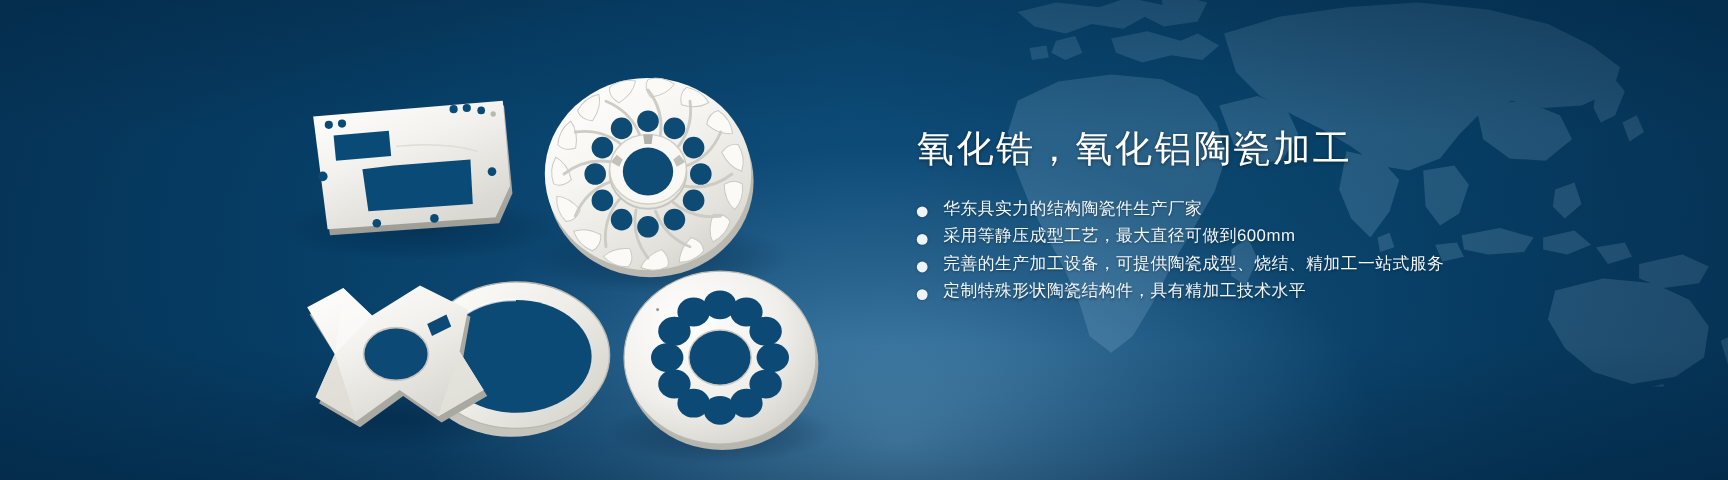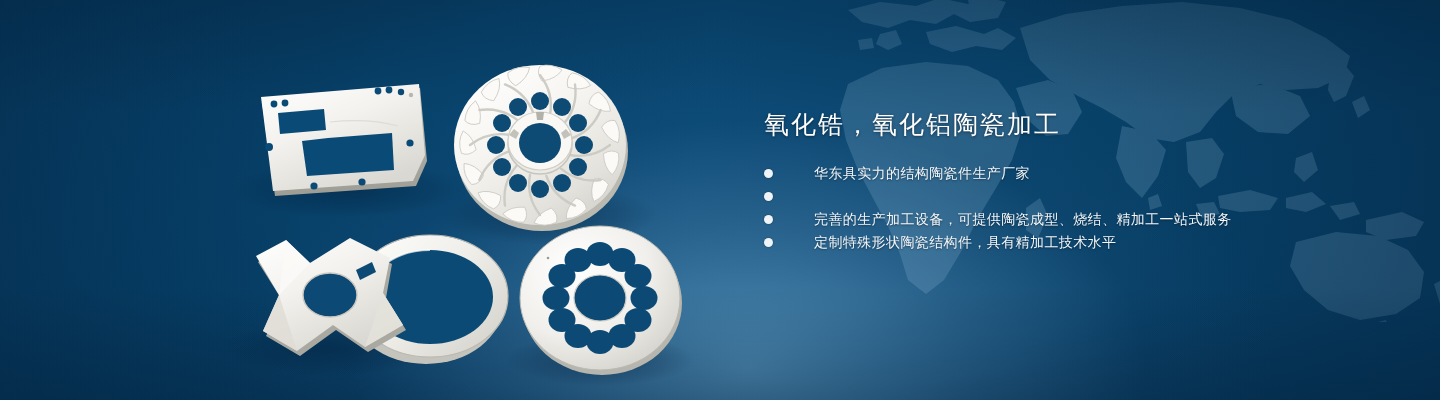--- a/index.html
+++ b/index.html
@@ -61,35 +61,34 @@
 
   
   .textblock {
     position: absolute;
     left: 764px;
     top: 104px;
     width: 620px;
   }
   .headline {
     color: #ffffff;
-    font-size: 25px;
+    font-size: 31px;
     line-height: 40px;
     letter-spacing: 2px;
     font-weight: 400;
     margin: 0 0 22px 0;
     text-shadow: 0 1px 3px rgba(0,0,0,0.45);
     white-space: nowrap;
   }
   .bullets { list-style: none; margin: 0; padding: 0; }
   .bullet {
     display: flex;
-    align-items: center;
+    align-items: flex-end;
     margin-bottom: 8px;
     height: 15px;
-    gap: 28px;
   }
   .dot {
     width: 9px;
     height: 9px;
     border-radius: 50%;
     background: #eef4f8;
     flex: 0 0 9px;
     margin-right: 13px;
     box-shadow: 0 0 2px rgba(0,0,0,0.35);
   }
@@ -349,20 +348,21 @@
 
   <div class="textblock">
     <h1 class="headline">氧化锆，氧化铝陶瓷加工</h1>
     <ul class="bullets">
       <li class="bullet">
         <span class="dot"></span>
         <span class="btext">华东具实力的结构陶瓷件生产厂家</span>
       </li>
       <li class="bullet">
         <span class="dot"></span>
+        <span class="btext">采用等静压成型工艺，最大直径可做到600mm</span>
       </li>
       <li class="bullet">
         <span class="dot"></span>
         <span class="btext">完善的生产加工设备，可提供陶瓷成型、烧结、精加工一站式服务</span>
       </li>
       <li class="bullet">
         <span class="dot"></span>
         <span class="btext">定制特殊形状陶瓷结构件，具有精加工技术水平</span>
       </li>
     </ul>

